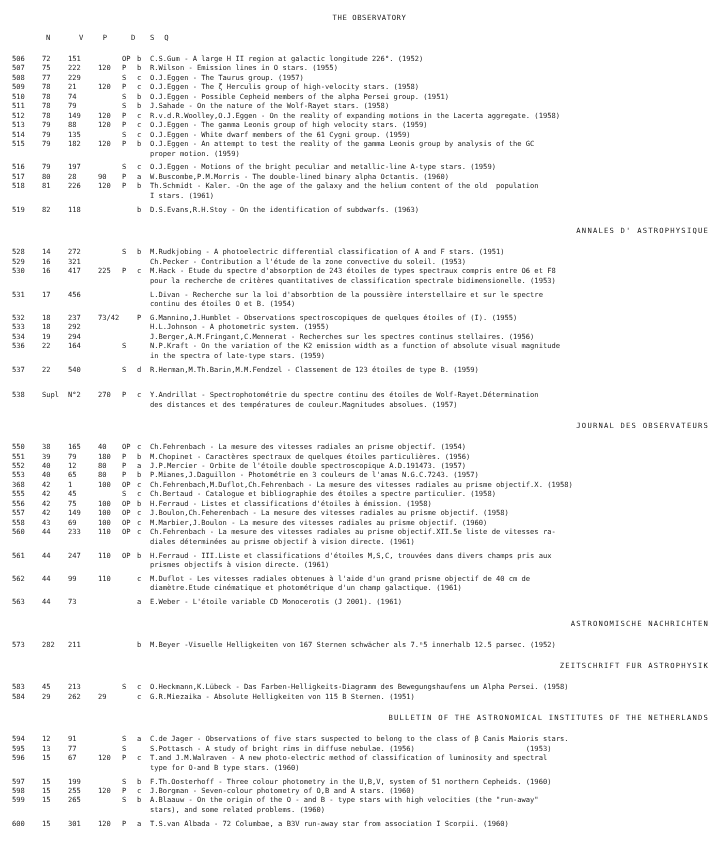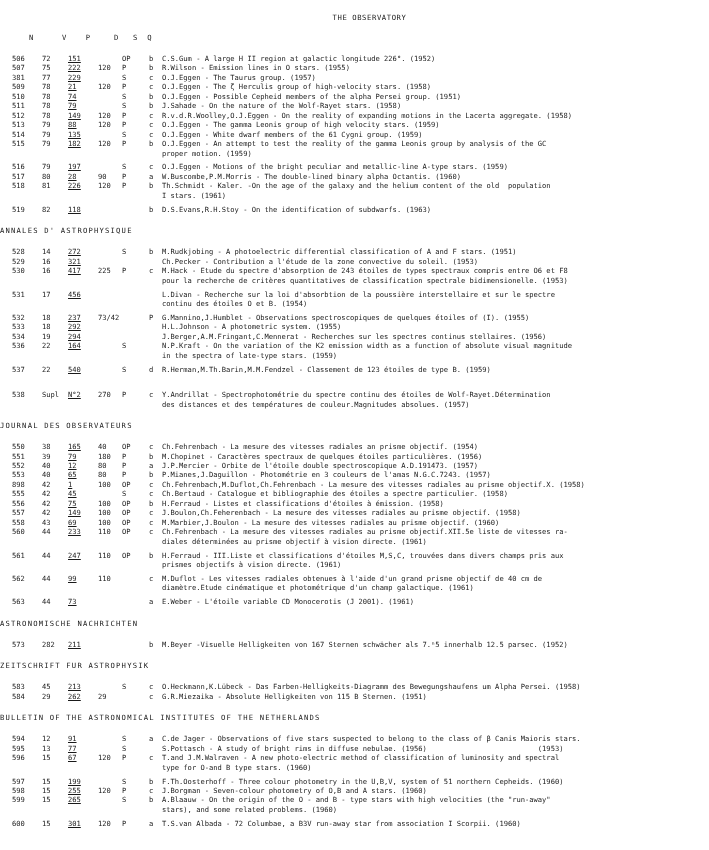--- a/index.html
+++ b/index.html
@@ -27,48 +27,48 @@
     font-size: 7.2px;
     letter-spacing: 0.6px;
     margin-top: 13px;
     margin-bottom: 11px;
     padding-left: 30px;
   }
   .col-head {
     font-size: 7.2px;
     letter-spacing: 0.4px;
     margin: 0 0 3px 0;
-    padding-left: 29px;
+    padding-left: 46px;
     white-space: pre;
   }
   .section-title {
-    text-align: left;
+    text-align: right;
     font-size: 7.2px;
     letter-spacing: 1.2px;
     margin: 9px 0 5px 0;
   }
   table.entries {
     border-collapse: collapse;
     font-size: 7.1px;
     margin: 12px;
     width: 100%;
     table-layout: fixed;
   }
   table.entries td {
     padding: 0;
     vertical-align: top;
     line-height: 9.45px;
     white-space: pre;
     overflow: visible;
   }
   td.c-n   { width: 30px; padding-left: 29px; }
   td.c-v   { width: 26px; }
-  td.c-p   { width: 30px; text-decoration: underline; }
+  td.c-p   { width: 30px; }
   td.c-d   { width: 24px; }
-  td.c-s   { width: 27px; }
+  td.c-s   { width: 15px; }
   td.c-q   { width: 13px; }
   td.c-txt { width: auto; }
   .spacer-row td { height: 4.5px; line-height: 4.5px; font-size: 1px; }
   .bigspacer-row td { height: 16px; line-height: 16px; font-size: 1px; }
   .folio {
     position: absolute;
     bottom: 5px;
     left: 0;
     width: 100%;
     text-align: center;
@@ -99,21 +99,21 @@
           <tr>
             <td class="c-n">507</td>
             <td class="c-v">75</td>
             <td class="c-p">222</td>
             <td class="c-d">120</td>
             <td class="c-s">P</td>
             <td class="c-q">b</td>
             <td class="c-txt">R.Wilson - Emission lines in O stars. (1955)</td>
           </tr>
           <tr>
-            <td class="c-n">381</td>
+            <td class="c-n">508</td>
             <td class="c-v">77</td>
             <td class="c-p">229</td>
             <td class="c-d"></td>
             <td class="c-s">S</td>
             <td class="c-q">c</td>
             <td class="c-txt">O.J.Eggen - The Taurus group. (1957)</td>
           </tr>
           <tr>
             <td class="c-n">509</td>
             <td class="c-v">78</td>
@@ -367,21 +367,21 @@
           <tr>
             <td class="c-n">553</td>
             <td class="c-v">40</td>
             <td class="c-p">65</td>
             <td class="c-d">80</td>
             <td class="c-s">P</td>
             <td class="c-q">b</td>
             <td class="c-txt">P.Mianes,J.Daguillon - Photométrie en 3 couleurs de l'amas N.G.C.7243. (1957)</td>
           </tr>
           <tr>
-            <td class="c-n">898</td>
+            <td class="c-n">368</td>
             <td class="c-v">42</td>
             <td class="c-p">1</td>
             <td class="c-d">100</td>
             <td class="c-s">OP</td>
             <td class="c-q">c</td>
             <td class="c-txt">Ch.Fehrenbach,M.Duflot,Ch.Fehrenbach - La mesure des vitesses radiales au prisme objectif.X. (1958)</td>
           </tr>
           <tr>
             <td class="c-n">555</td>
             <td class="c-v">42</td>

